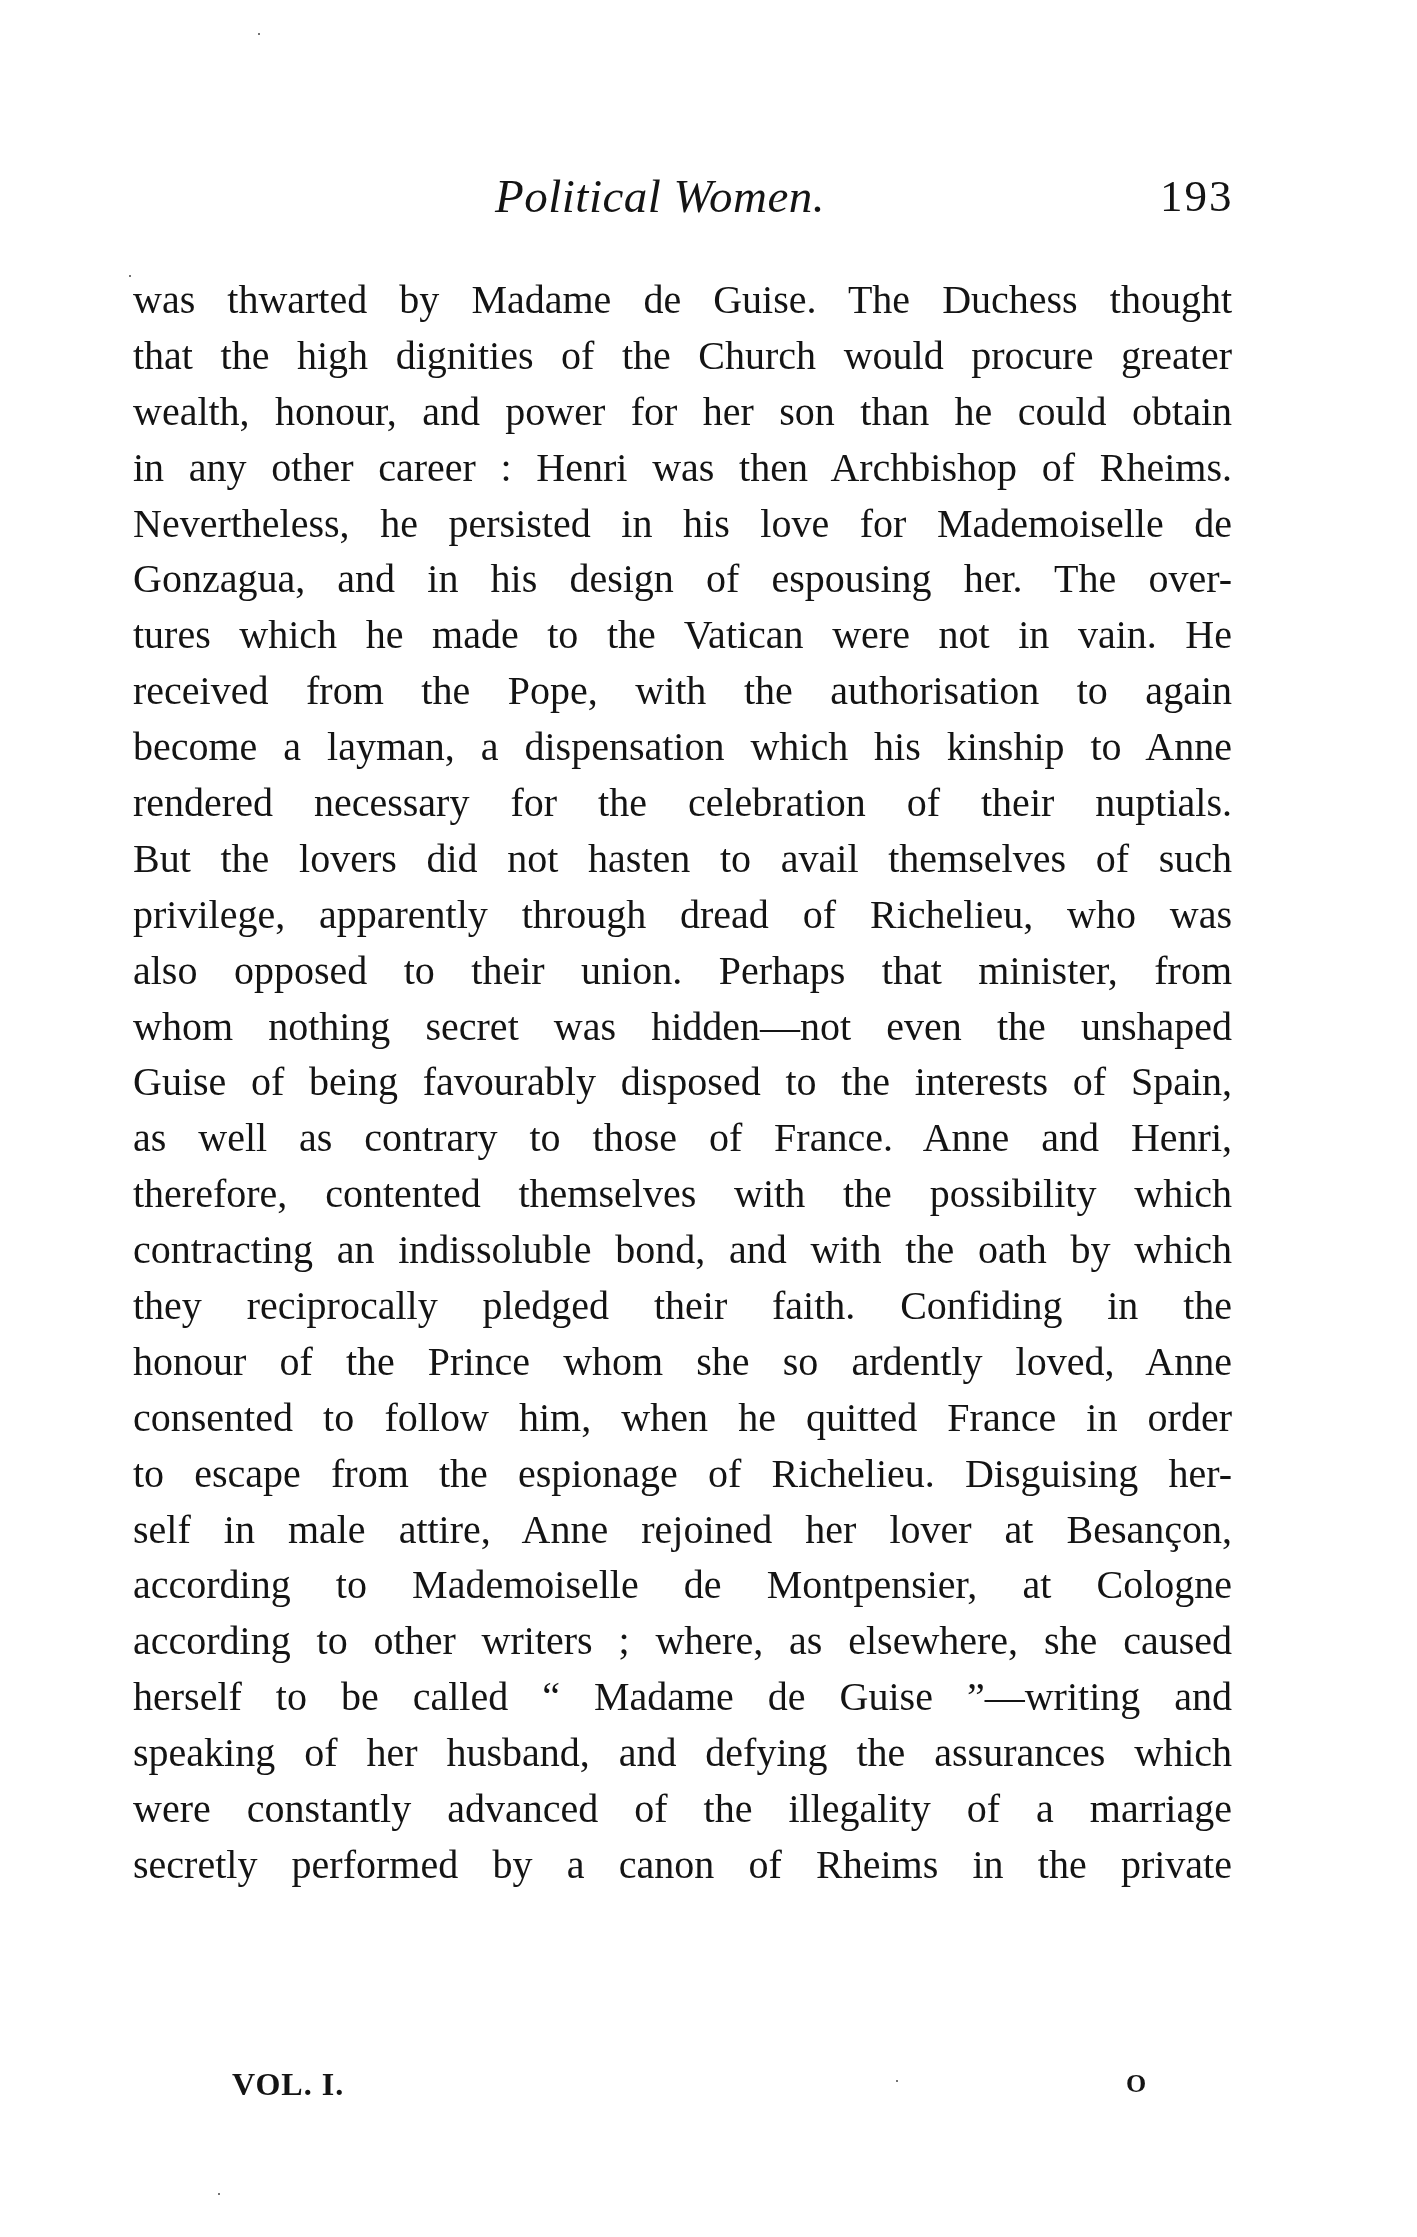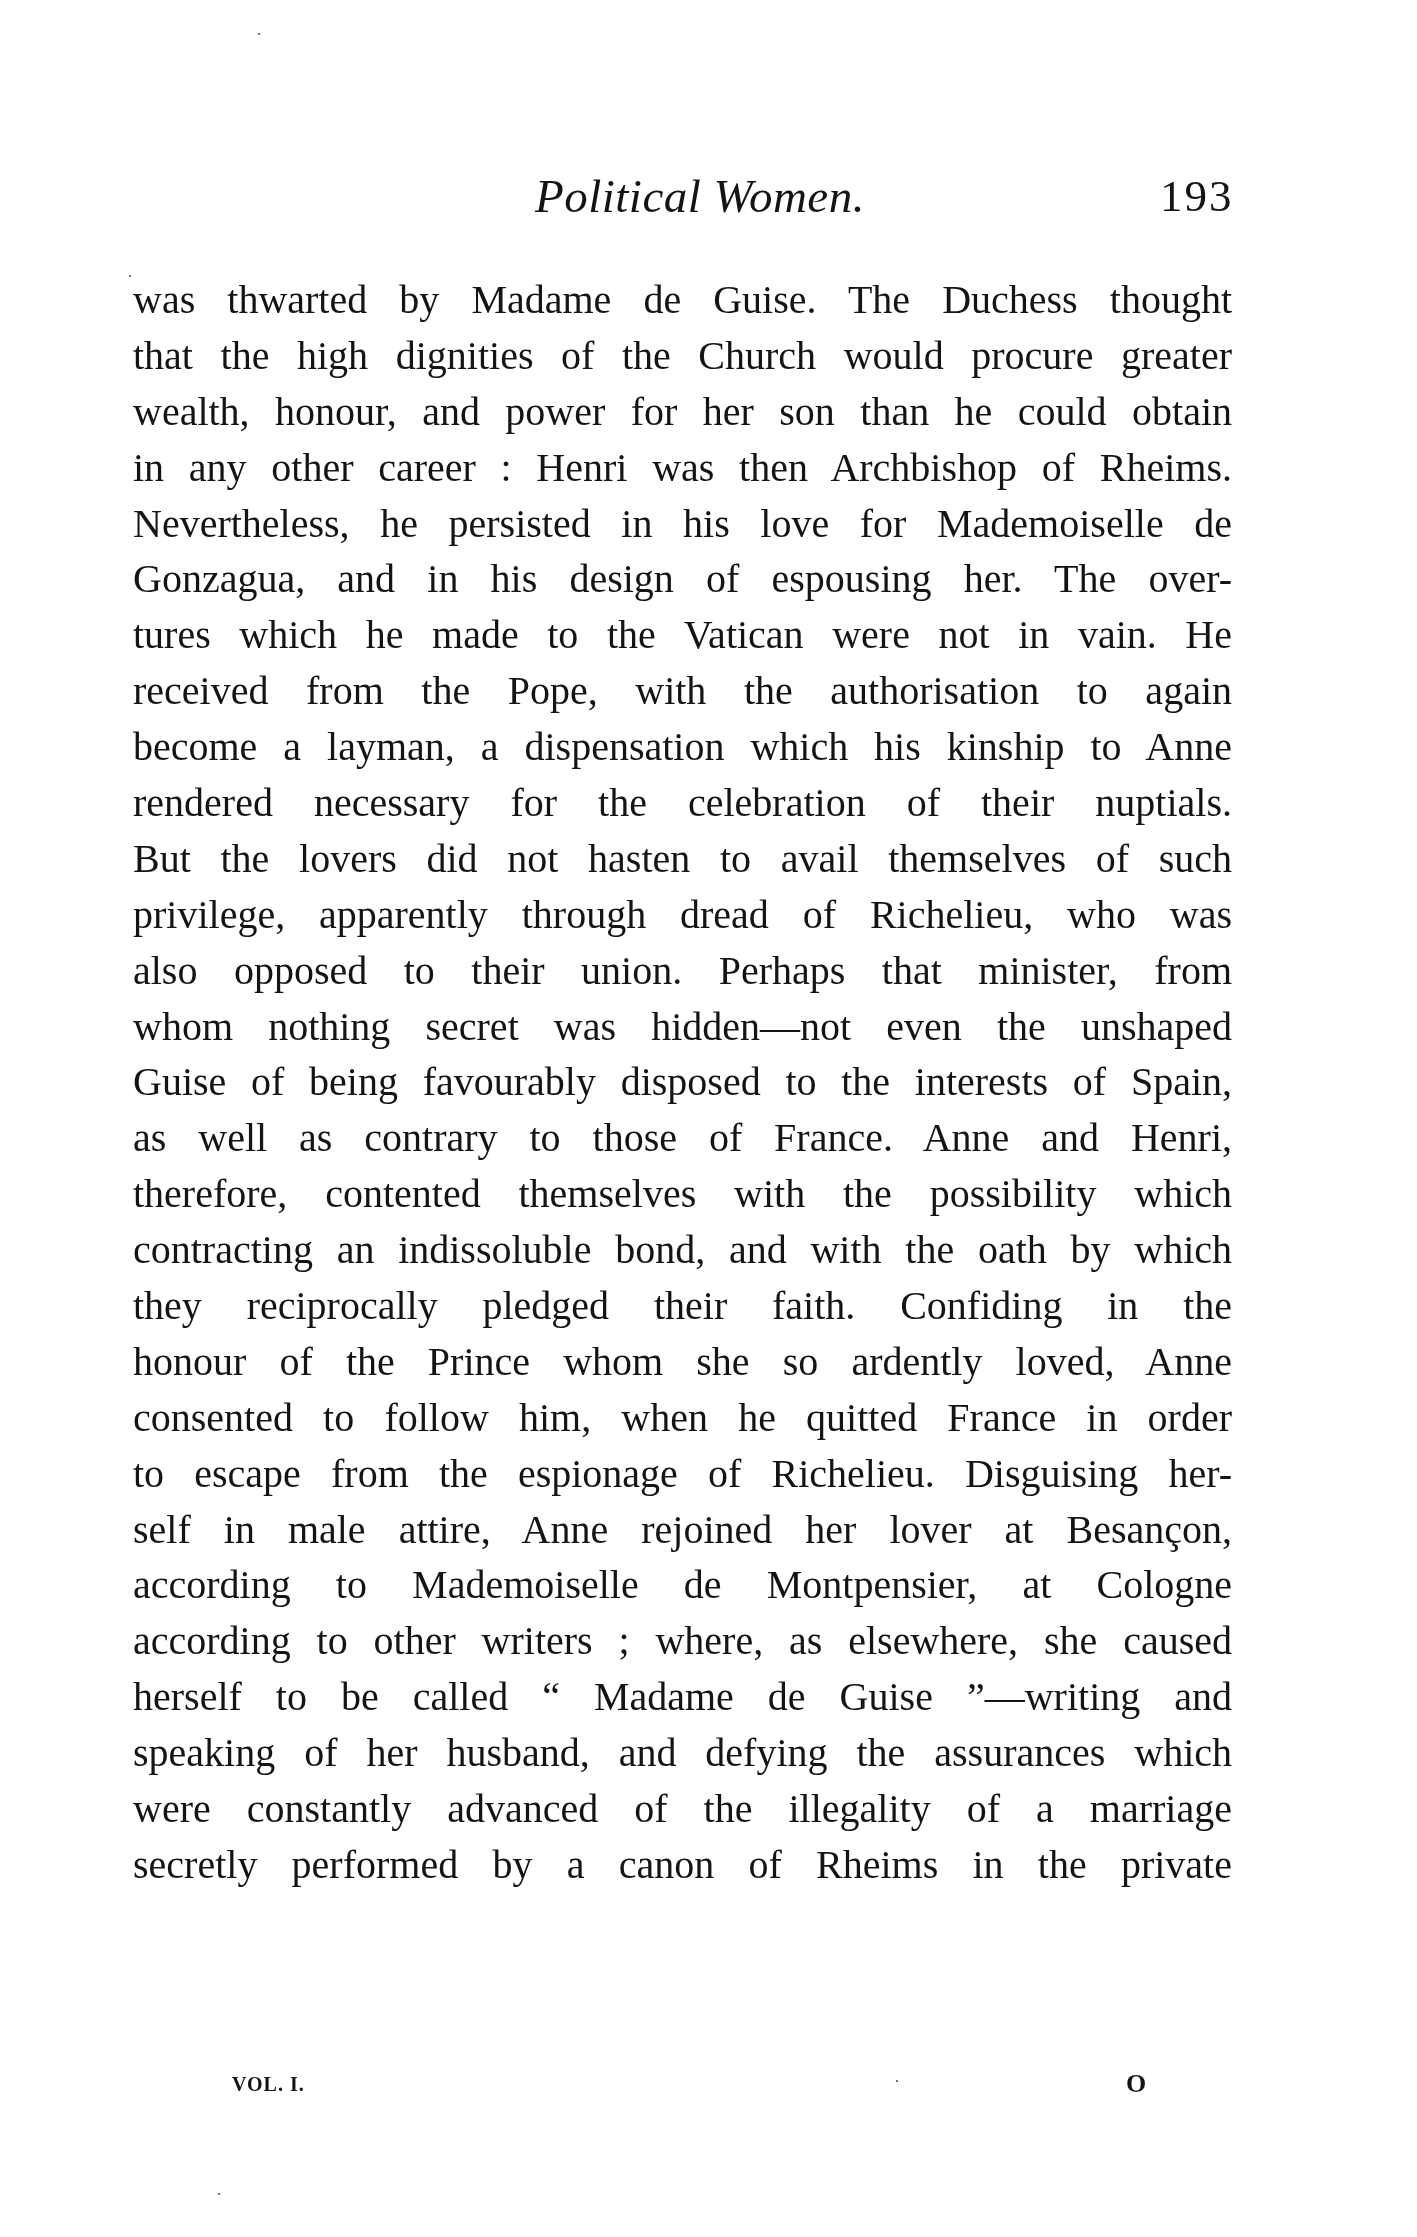--- a/index.html
+++ b/index.html
@@ -25,21 +25,21 @@
     .running-title {
       position: absolute;
       left: 495px;
       width: 370px;
       top: 168px;
       font-style: italic;
       font-size: 47px;
       line-height: 56px;
       letter-spacing: 0.5px;
       white-space: nowrap;
-      text-align: right;
+      text-align: left;
     }
     .page-number {
       position: absolute;
       left: 1160px;
       width: 80px;
       top: 168px;
       font-size: 45px;
       line-height: 56px;
       letter-spacing: 2px;
       white-space: nowrap;
@@ -68,21 +68,21 @@
       position: absolute;
       left: 0;
       top: 2066px;
       width: 1417px;
       height: 40px;
     }
     .signature-vol {
       position: absolute;
       left: 232px;
       top: 0;
-      font-size: 20px;
+      font-size: 32px;
       line-height: 36px;
       font-variant: small-caps;
       font-weight: bold;
       letter-spacing: 1px;
       text-transform: uppercase;
     }
     .signature-mark {
       position: absolute;
       left: 1126px;
       top: 0;

